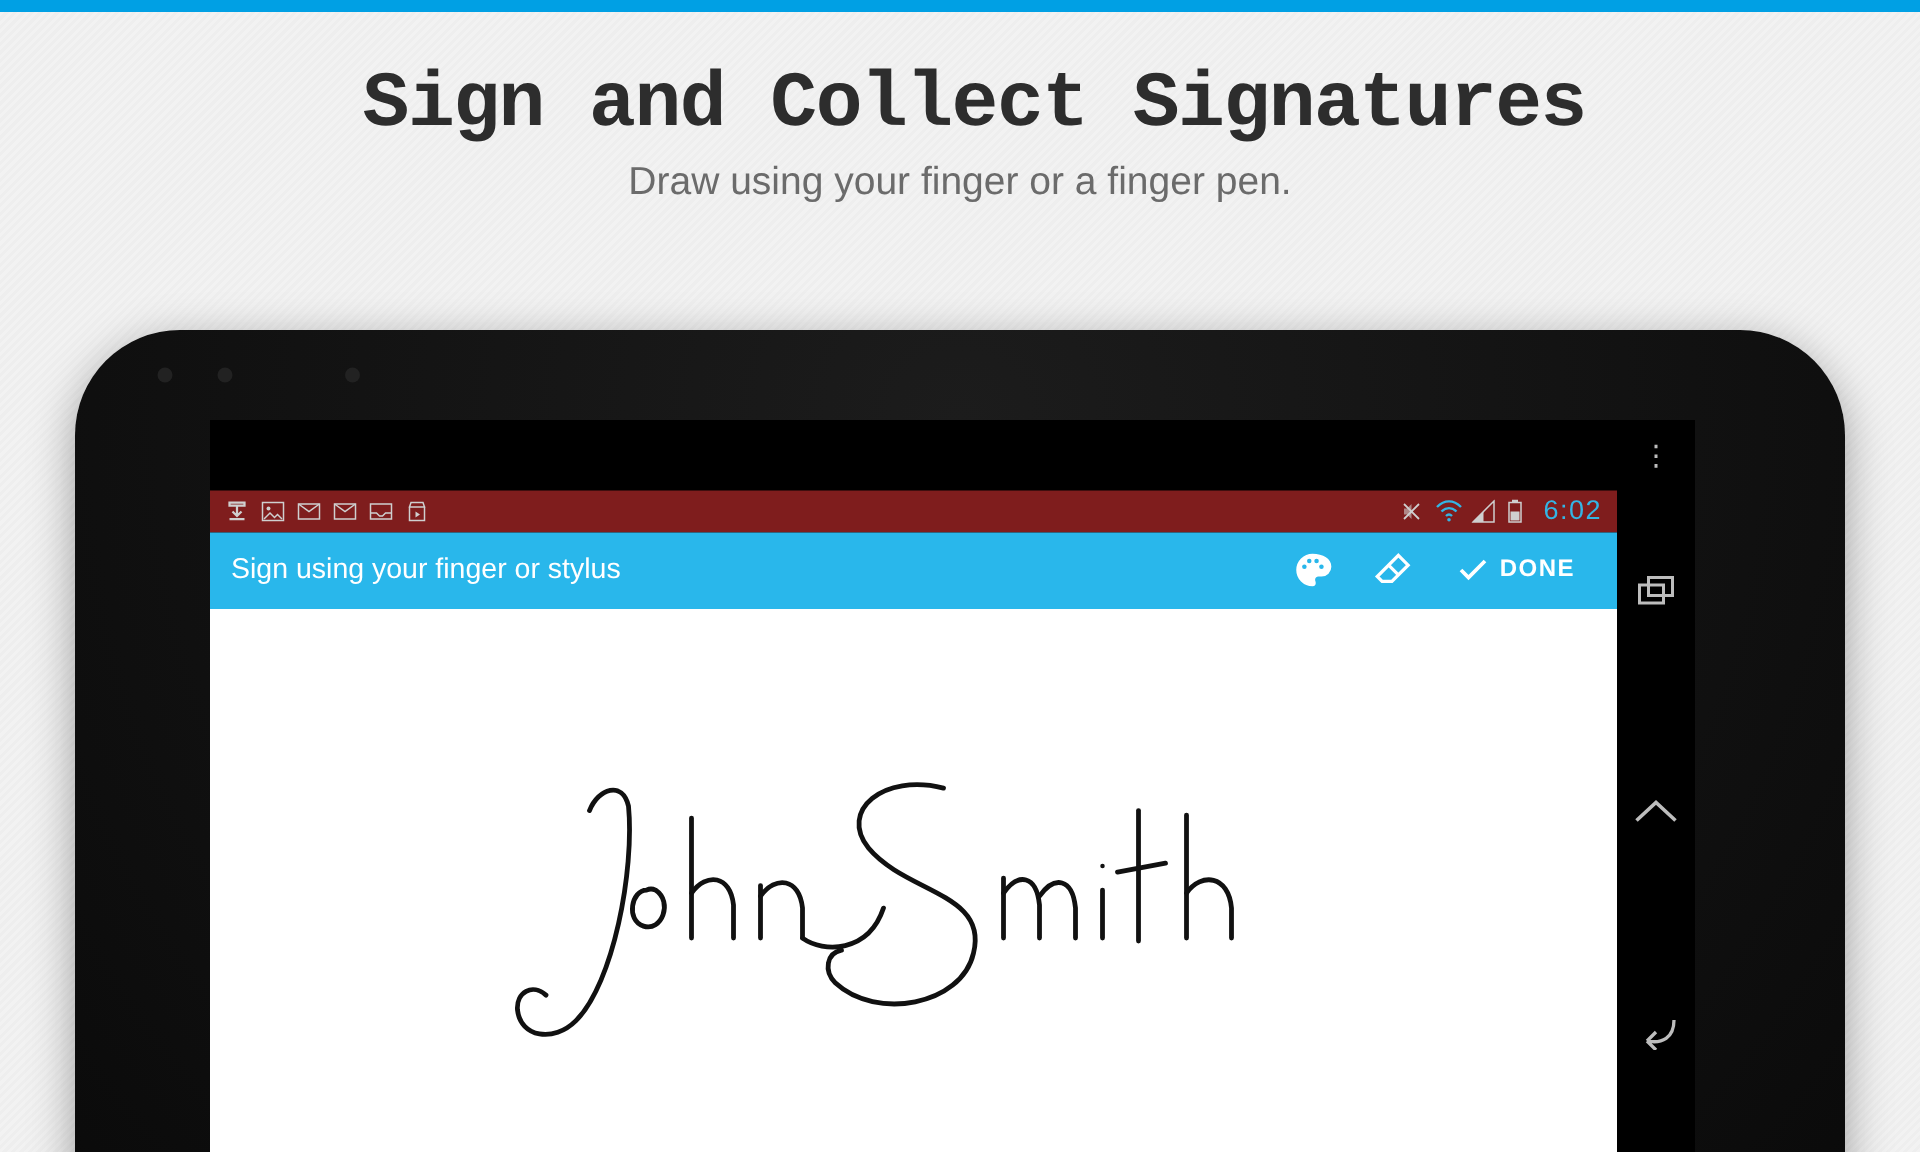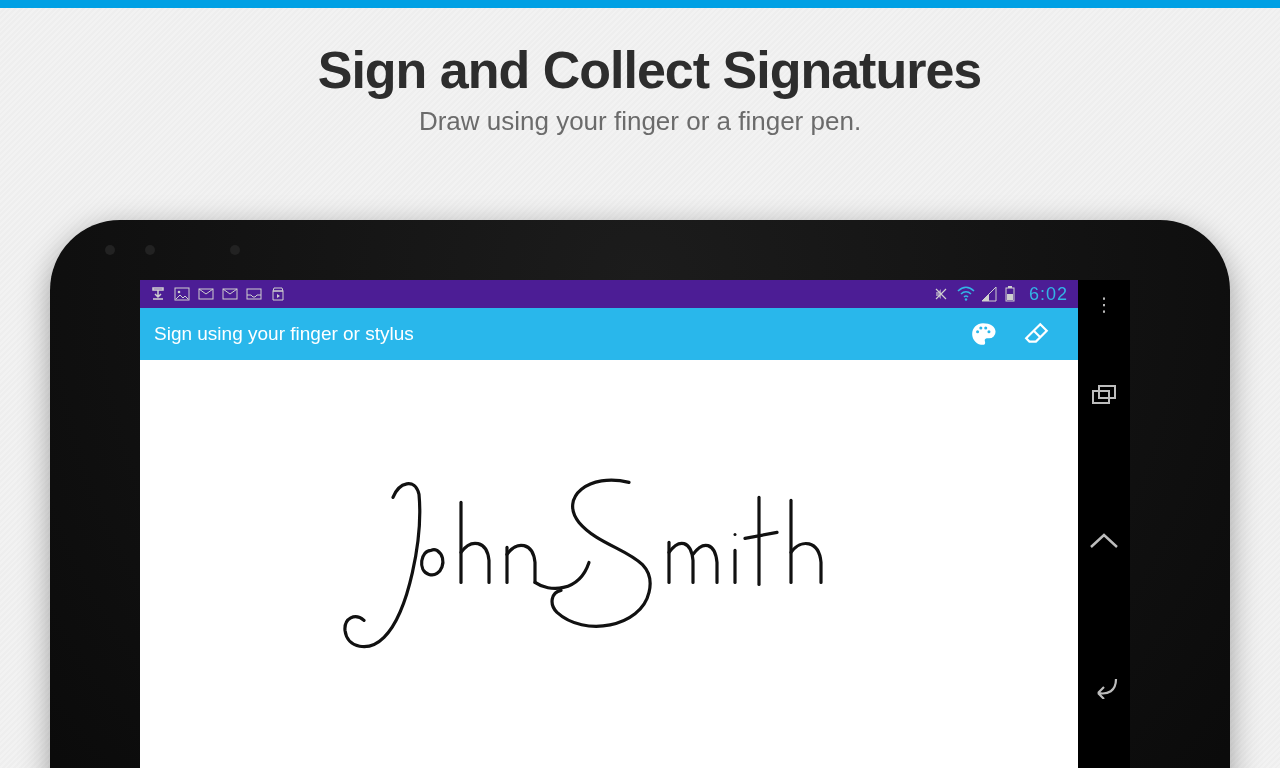--- a/index.html
+++ b/index.html
@@ -16,21 +16,21 @@
   }
   .hero {
     text-align: center;
     padding-top: 32px;
   }
   .hero h1 {
     font-size: 52px;
     font-weight: 800;
     color: #2d2d2d;
     letter-spacing: -1px;
-    font-family: Liberation Sans, sans-serif;
+    font-family: Liberation Mono, monospace;
     margin-left: 19px;
   }
   .hero p {
     font-size: 26px;
     color: #6b6b6b;
     margin-top: 6px;
     font-weight: 300;
   }
 
   
@@ -65,26 +65,27 @@
     width: 100%;
     height: 100%;
     background: #000;
     position: relative;
     overflow: hidden;
   }
 
   
   .status-bar {
     height: 28px;
-    background: #4c1d95;
+    background: #7f1d1d;
     color: #cfcfcf;
     display: flex;
     align-items: center;
     padding: 0 10px;
     font-size: 14px;
+    margin-top: 47px;
   }
   .status-left { display: flex; gap: 6px; }
   .status-right { margin-left: auto; display: flex; align-items: center; gap: 6px; }
   .status-time { color: #33b5e5; font-size: 18px; letter-spacing: 1px; font-family: "Arial", sans-serif; }
   .sicon { width: 18px; height: 16px; display:inline-block; }
 
   
   .action-bar {
     height: 52px;
     background: #29b7eb;
@@ -247,20 +248,26 @@
                 <circle cx="14.5" cy="6.5" r="1.4" fill="#29b7eb"></circle>
                 <circle cx="17.5" cy="10" r="1.4" fill="#29b7eb"></circle>
               </svg>
           </div>
           <div class="action-btn">
             <svg width="26" height="26" viewBox="0 0 24 24">
                 <path d="M15 3l6 6-10 10H5l-3-3 13-13z" fill="none" stroke="#fff" stroke-width="2"></path>
                 <path d="M9 9l6 6" stroke="#fff" stroke-width="2"></path>
               </svg>
           </div>
+          <div class="action-btn">
+            <svg width="24" height="24" viewBox="0 0 24 24">
+                <path d="M4 12l5 5L20 6" stroke="#fff" stroke-width="2.5" fill="none"></path>
+              </svg>
+            <span>DONE</span>
+          </div>
         </div>
 
         <div class="canvas">
           <svg class="signature-svg" width="560" height="220" viewBox="0 0 560 220">
             <g stroke="#111" stroke-width="3.2" fill="none" stroke-linecap="round" stroke-linejoin="round">
 
               <path d="M64 55 C 70 40, 86 35, 90 52 C 94 95, 80 170, 55 195 C 40 210, 18 206, 16 188 C 15 176, 26 170, 35 178"></path>
 
               <path d="M102 108 C 92 108, 88 128, 100 132 C 112 136, 120 116, 108 108 C 106 107, 104 107, 102 108"></path>
 

